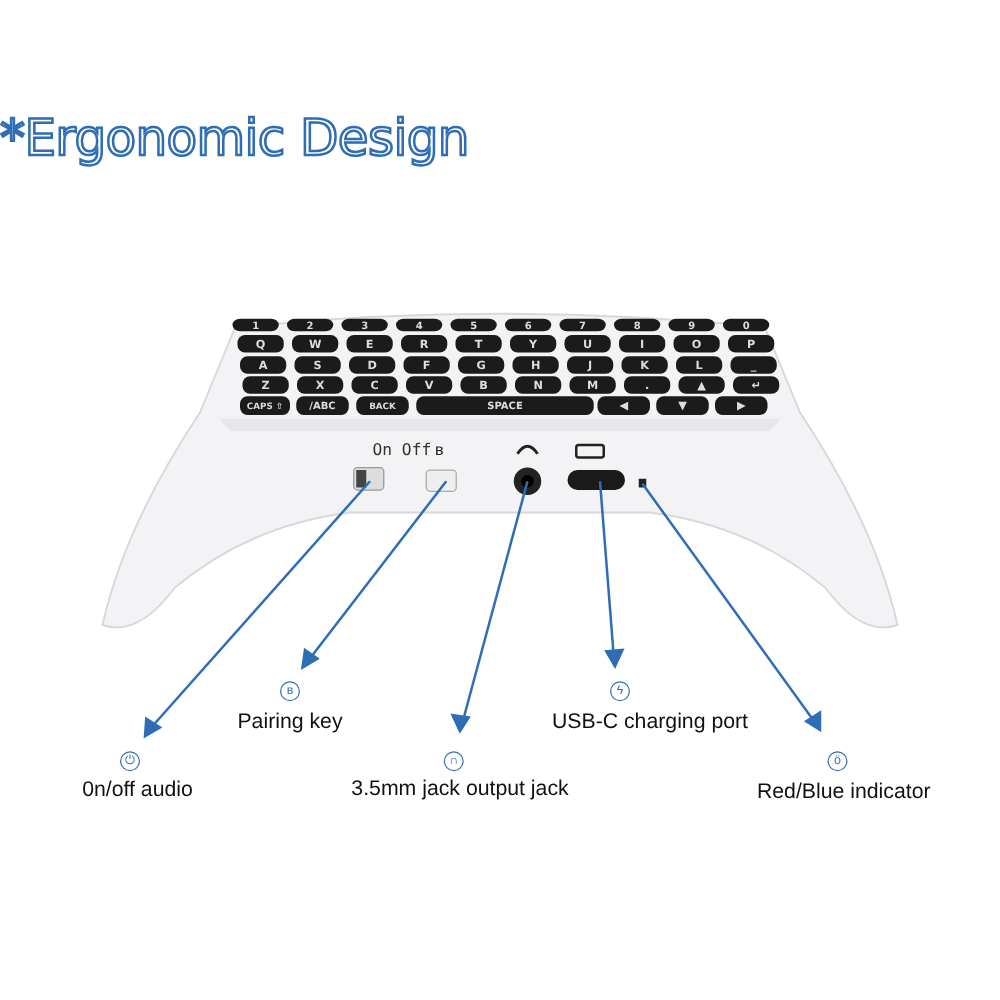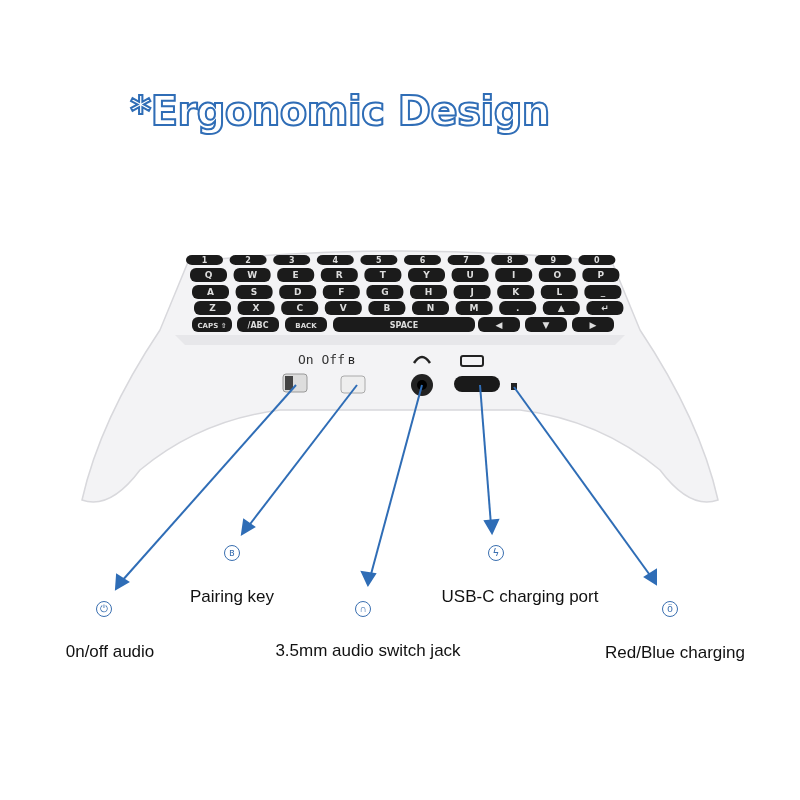--- a/index.html
+++ b/index.html
@@ -1,20 +1,20 @@
 <!DOCTYPE html>
 <html><head>
 <meta charset="utf-8">
 <style>
   html,body{margin:0;padding:0;background:#fff;}
   body{width:800px;height:800px;position:relative;overflow:hidden;font-family:"Liberation Sans",sans-serif;}
-  .title{position:absolute;left:0;top:88px;width:680px;text-align:center;font-family:"DejaVu Sans",sans-serif;font-weight:bold;font-size:40px;color:#fff;
+  .title{position:absolute;left:0;top:88px;width:680px;font-family:"DejaVu Sans",sans-serif;font-weight:normal;font-size:40px;color:#fff;
     -webkit-text-stroke:2px #2f6db6;letter-spacing:-0.5px;text-shadow:0 0 1px #2f6db6;}
   svg.stage{position:absolute;left:0;top:0;}
-  .lbl{position:absolute;font-size:17px;color:#111;white-space:nowrap;text-align:center;transform:translateX(-50%);margin-top:20px;}
+  .lbl{position:absolute;font-size:17px;color:#111;white-space:nowrap;text-align:center;transform:translateX(-50%);}
   .ico{position:absolute;width:14px;height:14px;border:1.3px solid #3a6fb0;border-radius:50%;transform:translateX(-50%);font-size:10px;line-height:14px;text-align:center;color:#3a6fb0;}
 </style>
 </head>
 <body>
 
 <div class="title">*Ergonomic Design</div>
 
 <svg class="stage" width="800" height="800">
 
   <path d="M188 262 Q400 240 612 262 L640 330 Q700 420 718 500 Q690 510 660 470 Q600 420 520 410 L280 410 Q200 420 140 470 Q110 510 82 500 Q100 420 160 330 Z" fill="#f3f3f5" stroke="#d8d8dc" stroke-width="1.5"></path>
@@ -140,17 +140,17 @@
     <line x1="514" y1="387" x2="652" y2="578"></line>
       <polygon points="656,584 645,577 656,570"></polygon>
   </g>
 </svg>
 
 <div class="ico" style="left:104px;top:601px">⏻</div>
 <div class="lbl" style="left:110px;top:622px">0n/off audio</div>
 <div class="ico" style="left:232px;top:545px">ʙ</div>
 <div class="lbl" style="left:232px;top:567px">Pairing key</div>
 <div class="ico" style="left:363px;top:601px">∩</div>
-<div class="lbl" style="left:368px;top:621px">3.5mm audio switch jack</div>
+<div class="lbl" style="left:368px;top:621px">3.5mm jack output jack</div>
 <div class="ico" style="left:496px;top:545px">ϟ</div>
 <div class="lbl" style="left:520px;top:567px">USB-C charging port</div>
 <div class="ico" style="left:670px;top:601px">ö</div>
-<div class="lbl" style="left:675px;top:623px">Red/Blue charging</div>
+<div class="lbl" style="left:675px;top:623px">Red/Blue indicator</div>
 
 </body></html>

